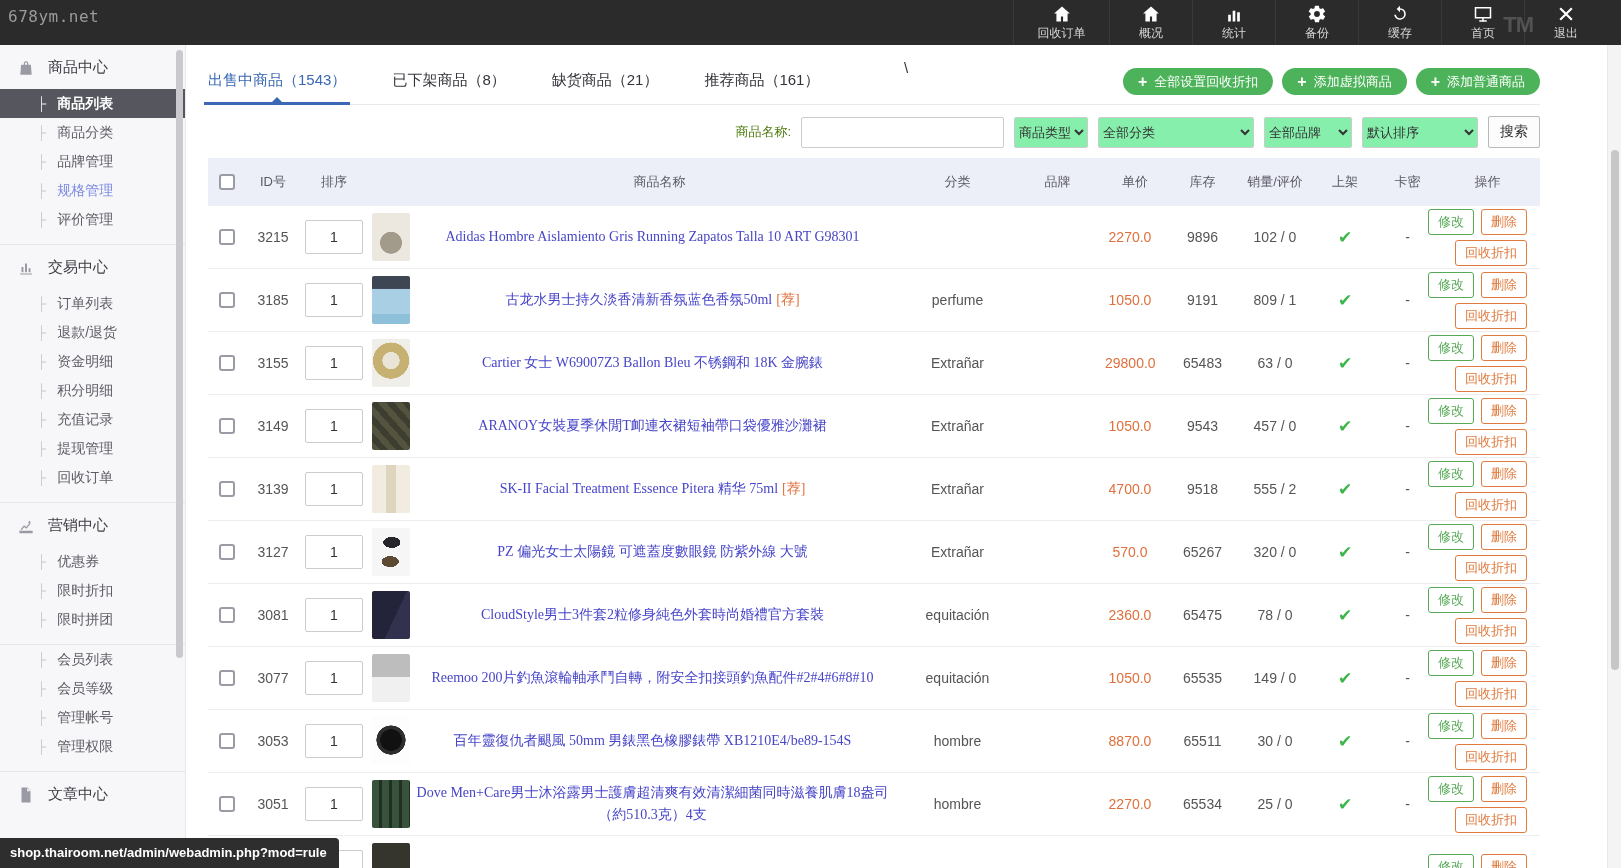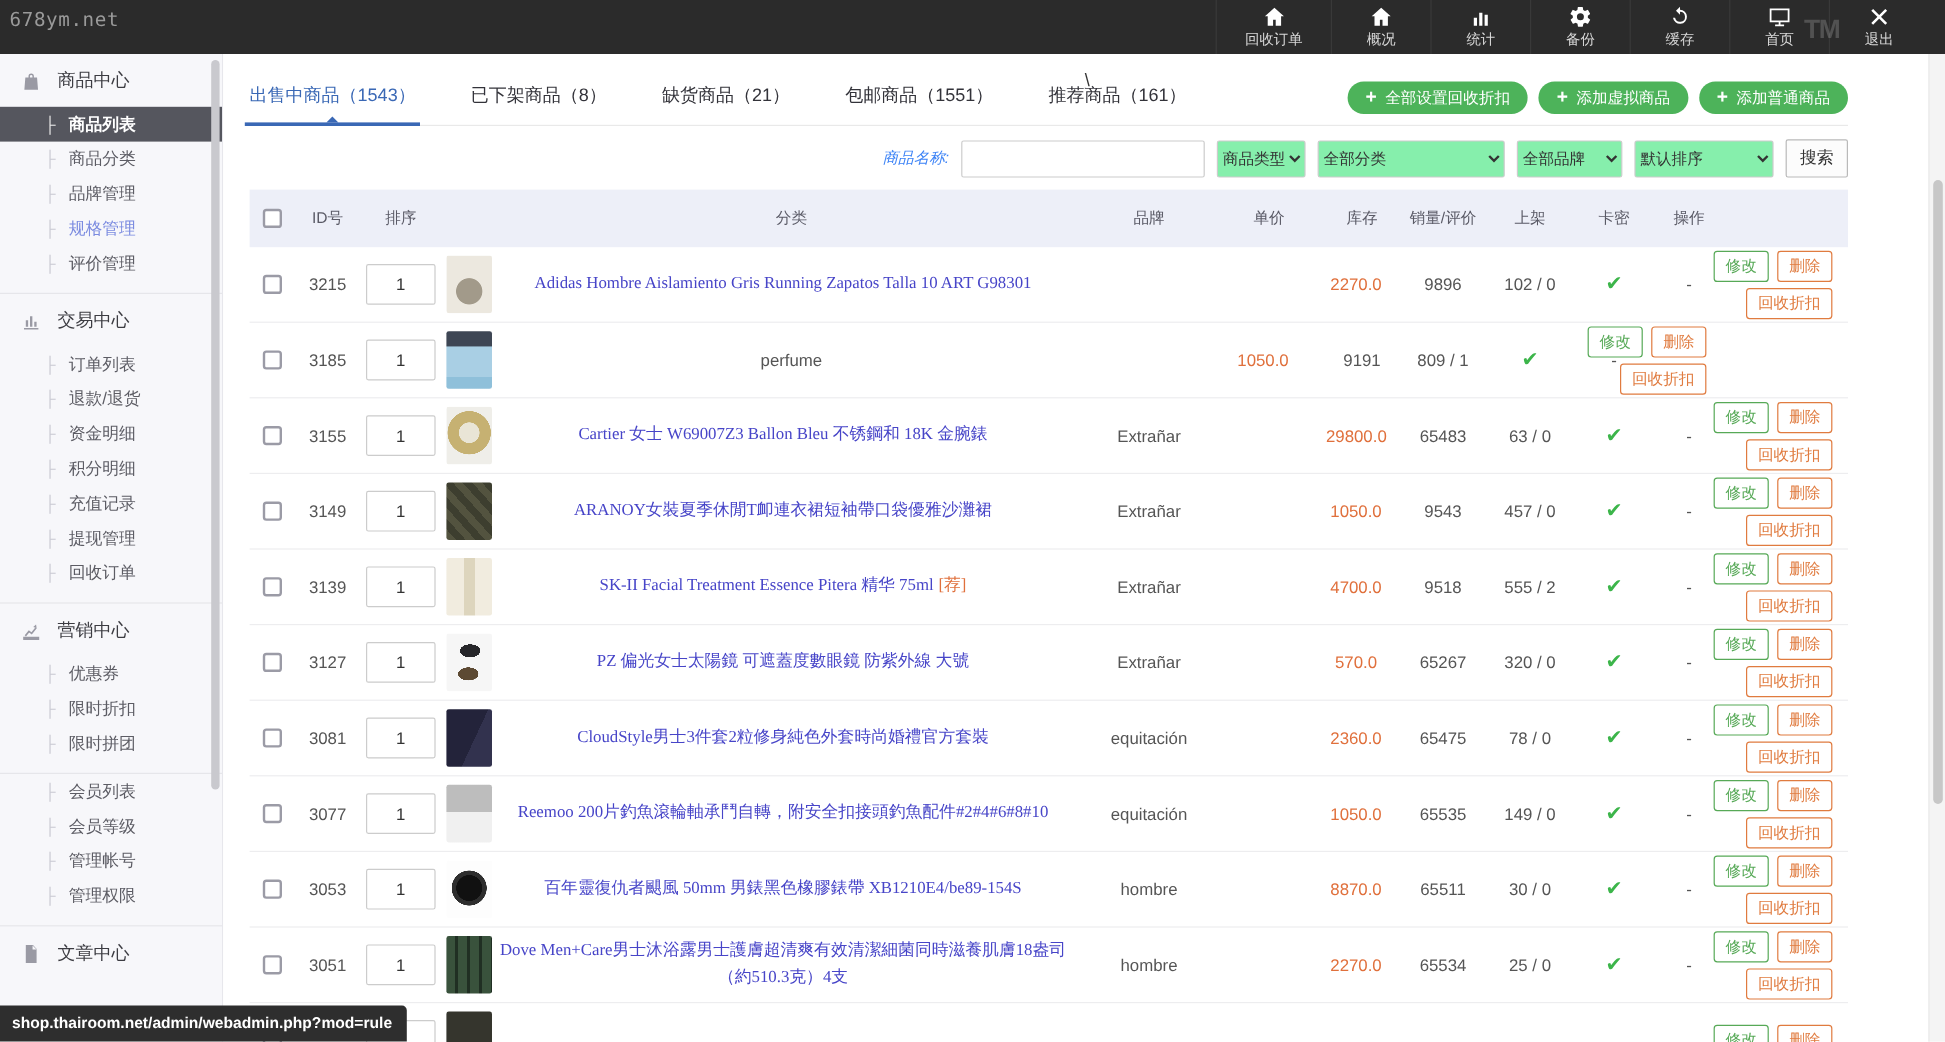--- a/index.html
+++ b/index.html
@@ -62,21 +62,21 @@
   .stray { position:absolute; left:696px; top:0px; font-size:15px; color:#333; }
 
   .pill-box { margin-left:auto; display:flex; gap:9px; }
   .pill { height:27px; border-radius:14px; background:var(--button-green,#4db35a);
     color:#fff; font-size:13px; display:flex; align-items:center; gap:7px;
     padding:0 15px; cursor:pointer; white-space:nowrap; }
   .pill .plus { font-size:16px; font-weight:bold; line-height:1; }
 
   .filterbar { margin-top:9px; height:36px; display:flex; justify-content:flex-end;
     align-items:center; gap:10px; font-size:13px; color:#333; }
-  .filterbar label { font-size:13px; color:#3b82f6;font-style:italic; }
+  .filterbar label { font-size:13px; color:#4d7c0f; }
   .f-input { width:203px; height:31px; border:1px solid #ccc; border-radius:2px;
     padding:0 6px; font-size:13px; }
   .filterbar select { height:31px; border:1px solid #ccc; background:#86efac;
     font-size:13px; color:#333; border-radius:2px; }
   .sel-0 { width:74px; } .sel-1 { width:156px; } .sel-2 { width:88px; } .sel-3 { width:116px; }
   .search-btn { width:52px; height:32px; border:1px solid #b9b9b9; background:#fcfcfc;
     font-size:14px; color:#333; border-radius:2px; cursor:pointer; }
 
   
   .grid { display:grid;
@@ -266,21 +266,20 @@
 </div>
 
 <div class="main">
   <div class="inner">
     <div class="tabbar">
       <span class="stray">\</span>
       <div style="display:flex">
           <div class="tab active">出售中商品（1543）</div>
           <div class="tab">已下架商品（8）</div>
           <div class="tab">缺货商品（21）</div>
-          <div class="tab">包邮商品（1551）</div>
           <div class="tab">推荐商品（161）</div>
         </div>
       <div class="pill-box">
           <div class="pill">
             <span class="plus">+</span>
             <span>全部设置回收折扣</span>
           </div>
           <div class="pill">
             <span class="plus">+</span>
             <span>添加虚拟商品</span>
@@ -304,20 +303,21 @@
       <button class="search-btn">搜索</button>
     </div>
 
     <div class="thead grid">
         <div class="c-cb">
           <div class="cbox"></div>
         </div>
         <div>ID号</div>
         <div>排序</div>
         <div></div>
+        <div style="text-align: center;">商品名称</div>
         <div>分类</div>
         <div>品牌</div>
         <div style="text-align: center;">单价</div>
         <div>库存</div>
         <div>销量/评价</div>
         <div>上架</div>
         <div>卡密</div>
         <div>操作</div>
       </div>
     <div>
@@ -350,20 +350,21 @@
         </div>
         <div class="trow grid">
           <div class="c-cb">
             <div class="cbox"></div>
           </div>
           <div>3185</div>
           <div><input class="sort-input" type="text" value="1" style=""></div>
           <div>
             <div class="pimg img-perfume"></div>
           </div>
+          <div class="c-name"><a class="prod-link">古龙水男士持久淡香清新香氛蓝色香氛50ml</a><span class="rec-tag">[荐]</span></div>
           <div>perfume</div>
           <div></div>
           <div class="c-price">1050.0</div>
           <div>9191</div>
           <div>809 / 1</div>
           <div><span class="check">✔</span></div>
           <div>-</div>
           <div class="c-ops">
             <div class="ops-row">
               <button class="abtn green">修改</button>

